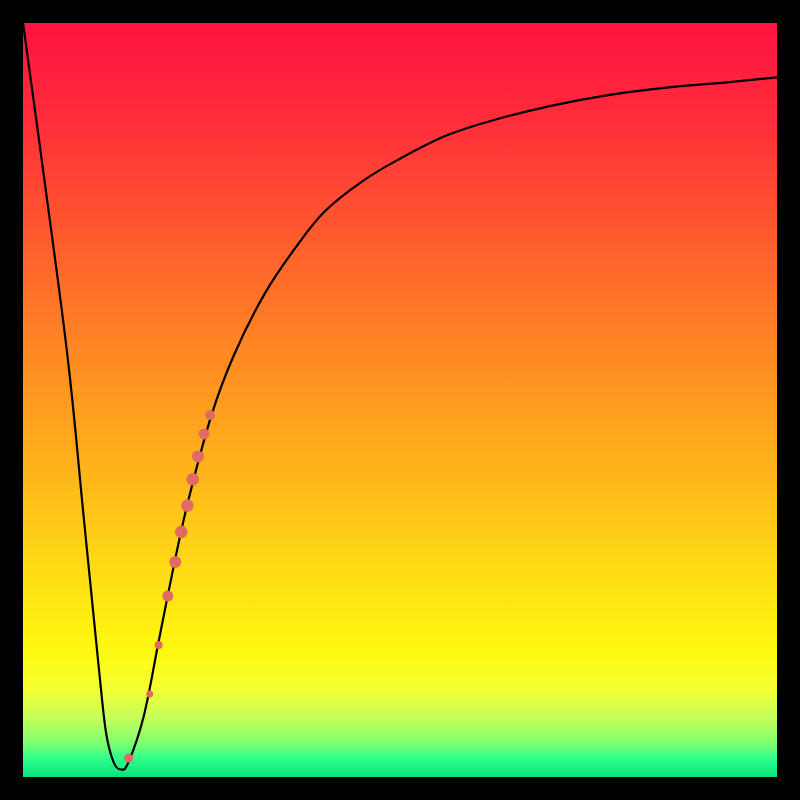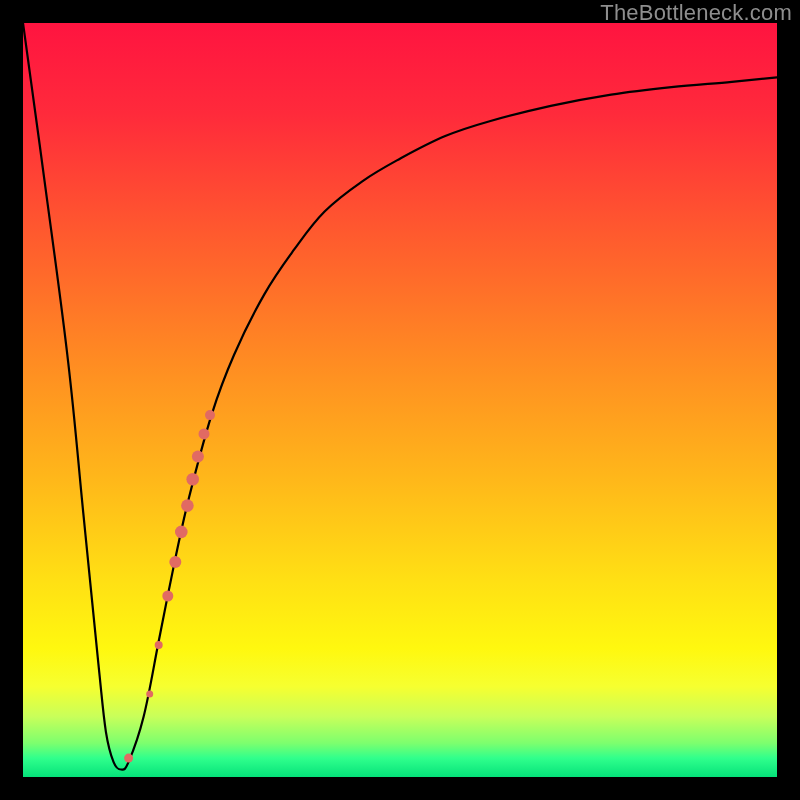--- a/index.html
+++ b/index.html
@@ -92,15 +92,14 @@
           <circle cx="164.4" cy="482.6" r="6.3" fill="#e16a63"></circle>
           <circle cx="169.7" cy="456.2" r="6.3" fill="#e16a63"></circle>
           <circle cx="174.9" cy="433.6" r="6" fill="#e16a63"></circle>
           <circle cx="181.0" cy="410.9" r="5.5" fill="#e16a63"></circle>
           <circle cx="187.0" cy="392.1" r="5" fill="#e16a63"></circle>
         </g>
     </svg>
 
   </div>
 
-  <div class="watermark">TheBottleneck.com</div>
 
 </div>
 
 </body></html>

